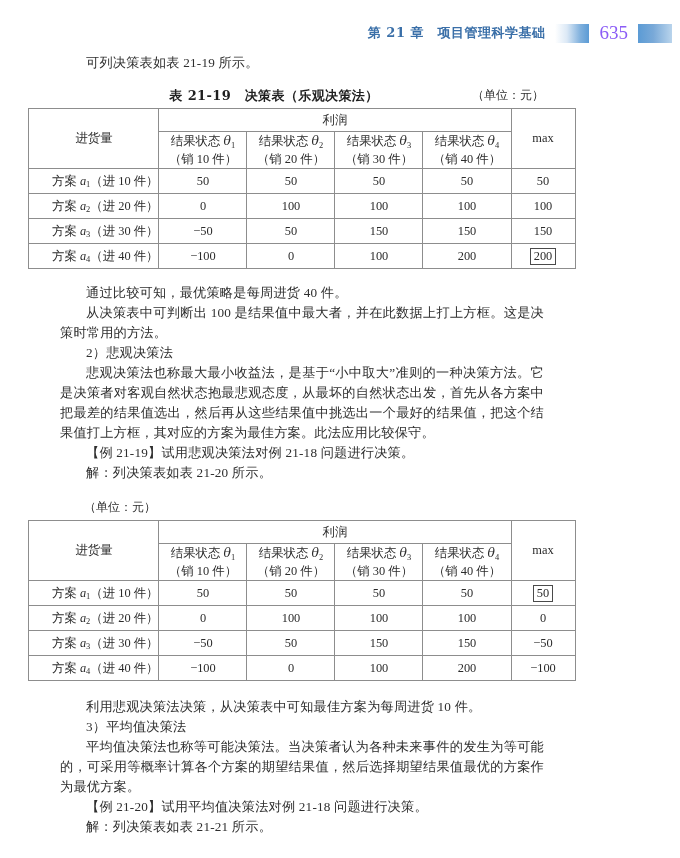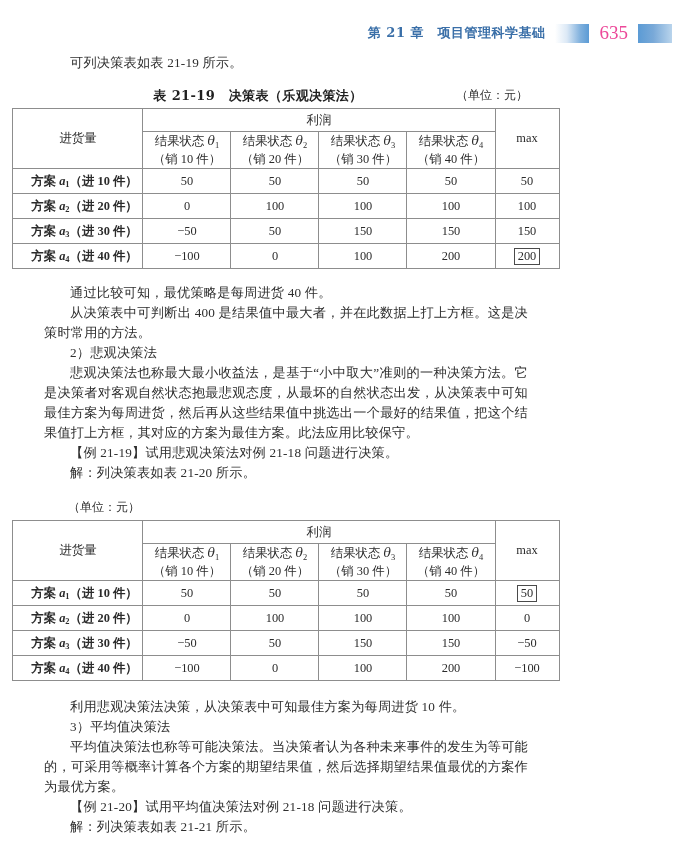--- a/index.html
+++ b/index.html
@@ -44,31 +44,32 @@
     margin: 0 9px;
     background: linear-gradient(90deg, #ffffff 0%, #dce9f6 35%, #7fb0dd 75%, #5b9bd5 100%);
   }
   .header-bar.right {
     margin-left: 8px;
     margin-right: 0;
     background: linear-gradient(90deg, #5b9bd5 0%, #79a9d8 45%, #b9d4ec 100%);
   }
   .header-page-num {
     font-size: 19px;
-    color: #ec4899;
+    color: #8b5cf6;
     font-family: "Liberation Serif", serif;
     padding: 0 2px;
   }
 
   
   .content {
     position: absolute;
     top: 52px;
     left: 0;
     width: 572px;
+    padding-left: 16px;
   }
   .para {
     font-size: 13.2px;
     line-height: 21px;
     color: #2e2e2e;
     margin: 0;
     padding: 0 44px 0 44px;
     text-align: justify;
     letter-spacing: 0.2px;
   }
@@ -123,24 +124,23 @@
     height: 22px;
   }
   .dtable thead th {
     background: #ffffff;
   }
   .dtable .col-scheme { width: 130px; }
   .dtable .col-state  { width: 88px;  }
   .dtable .col-max    { width: 64px;  }
 
   .dtable td.scheme-cell {
-    text-align: center;
+    text-align: right;
     padding-left: 13px;
     height: 24px;
-    font-weight: bold;
   }
   .dtable td.num { height: 24px; }
 
   .th-profit { height: 22px; }
   .th-state  { height: 44px; line-height: 17px; }
   .th-scheme { height: 66px; }
   .th-max    { height: 66px; }
 
   .var {
     font-style: italic;
@@ -254,23 +254,23 @@
           <td class="num">100</td>
           <td class="num">200</td>
           <td class="num"><span class="boxed">200</span></td>
         </tr>
       </tbody>
   </table>
 
   <div class="spacer-14"></div>
 
   <p class="para indent tight">通过比较可知，最优策略是每周进货 40 件。</p>
-  <p class="para indent tight">从决策表中可判断出 400 是结果值中最大者，并在此数据上打上方框。这是决策时常用的方法。</p>
+  <p class="para indent tight">从决策表中可判断出 100 是结果值中最大者，并在此数据上打上方框。这是决策时常用的方法。</p>
   <p class="para indent tight">2）悲观决策法</p>
-  <p class="para indent tight">悲观决策法也称最大最小收益法，是基于“小中取大”准则的一种决策方法。它是决策者对客观自然状态抱最悲观态度，从最坏的自然状态出发，从决策表中可知最佳方案为每周进货，然后再从这些结果值中挑选出一个最好的结果值，把这个结果值打上方框，其对应的方案为最佳方案。此法应用比较保守。</p>
+  <p class="para indent tight">悲观决策法也称最大最小收益法，是基于“小中取大”准则的一种决策方法。它是决策者对客观自然状态抱最悲观态度，从最坏的自然状态出发，首先从各方案中把最差的结果值选出，然后再从这些结果值中挑选出一个最好的结果值，把这个结果值打上方框，其对应的方案为最佳方案。此法应用比较保守。</p>
   <p class="para indent tight">【例 21-19】试用悲观决策法对例 21-18 问题进行决策。</p>
   <p class="para indent tight">解：列决策表如表 21-20 所示。</p>
 
   <div class="spacer-12"></div>
 
   <div class="table-caption-row">
     <span class="table-unit">（单位：元）</span>
   </div>
 
   <table class="dtable">

